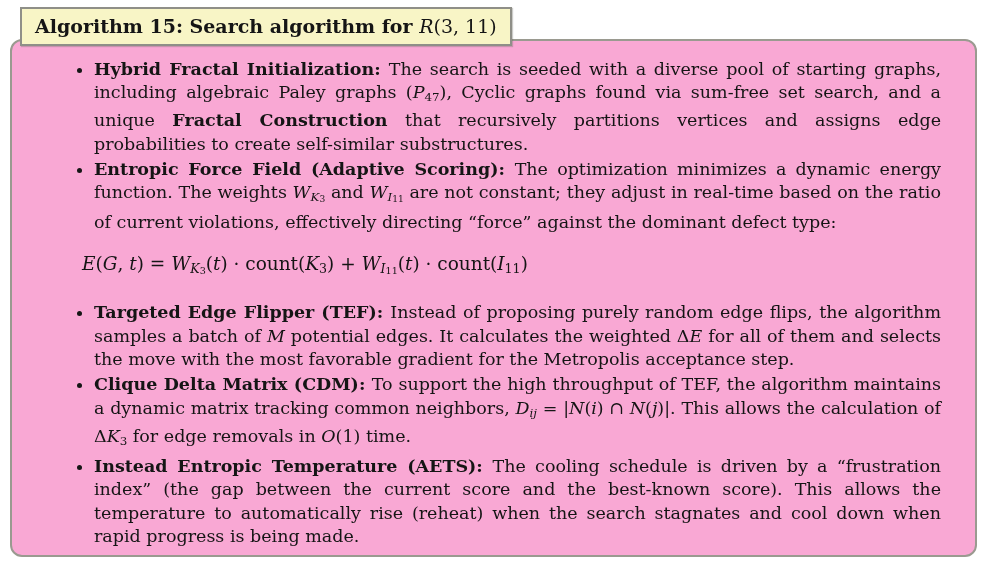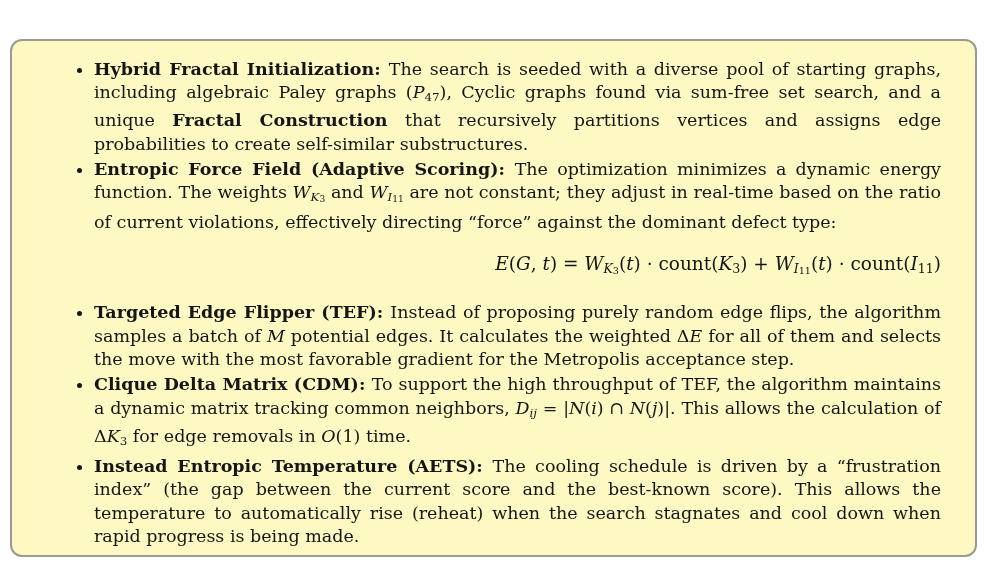--- a/index.html
+++ b/index.html
@@ -5,36 +5,36 @@
   html,body{margin:0;padding:0;background:#ffffff;}
   body{
     width:987px;height:566px;position:relative;overflow:hidden;
     font-family:"DejaVu Serif","Liberation Serif",serif;
     color:#151515;
   }
   .page{position:absolute;inset:0;background:#ffffff;}
   .algo-box{
     position:absolute;left:10px;top:39px;width:967px;height:518px;
     box-sizing:border-box;
-    background:#fef9c3;
+    background:#f9a8d4;
     border:2.5px solid #9a9a90;
     border-radius:12px;
   }
   .algo-content{
     padding:15px 34px 0 46px;
     font-size:17.5px;
     line-height:23.5px;
     text-align:justify;
   }
   .feature-list{
     margin:0;padding-left:36px;list-style:disc;
   }
   .feature-list li{margin:1.5px 0;}
   .equation{
-    text-align:right;
+    text-align:left;
     font-size:18.5px;
     margin:17px 0 19px -12px;
   }
   .title-box{
     position:absolute;left:20px;top:7px;
     background:#f8f5c6;
     border:2px solid #8f8f88;
     padding:5px 13px 6px 13px;
     font-size:19px;line-height:24px;
     box-shadow:1px 1px 1px rgba(110,110,100,0.35);
@@ -69,14 +69,15 @@
         <li>
           <span><span class="seg-b">Clique Delta Matrix (CDM): </span><span class="seg-r">To support the high throughput of TEF, the algorithm maintains a dynamic matrix tracking common neighbors, </span><span class="seg-i">D</span><span class="seg-isub">ij</span><span class="seg-r"> = |</span><span class="seg-i">N</span><span class="seg-r">(</span><span class="seg-i">i</span><span class="seg-r">) ∩ </span><span class="seg-i">N</span><span class="seg-r">(</span><span class="seg-i">j</span><span class="seg-r">)|. This allows the calculation of Δ</span><span class="seg-i">K</span><span class="seg-sub">3</span><span class="seg-r"> for edge removals in </span><span class="seg-i">O</span><span class="seg-r">(1) time.</span></span>
         </li>
         <li>
           <span><span class="seg-b">Instead Entropic Temperature (AETS): </span><span class="seg-r">The cooling schedule is driven by a “frustration index” (the gap between the current score and the best-known score).  This allows the temperature to automatically rise (reheat) when the search stagnates and cool down when rapid progress is being made.</span></span>
         </li>
       </ul>
     </div>
   </div>
 
+  <div class="title-box"><span class="seg-b">Algorithm 15: Search algorithm for </span><span class="seg-i">R</span><span class="seg-r">(3, 11)</span></div>
 
 </div>
 
 </body></html>

